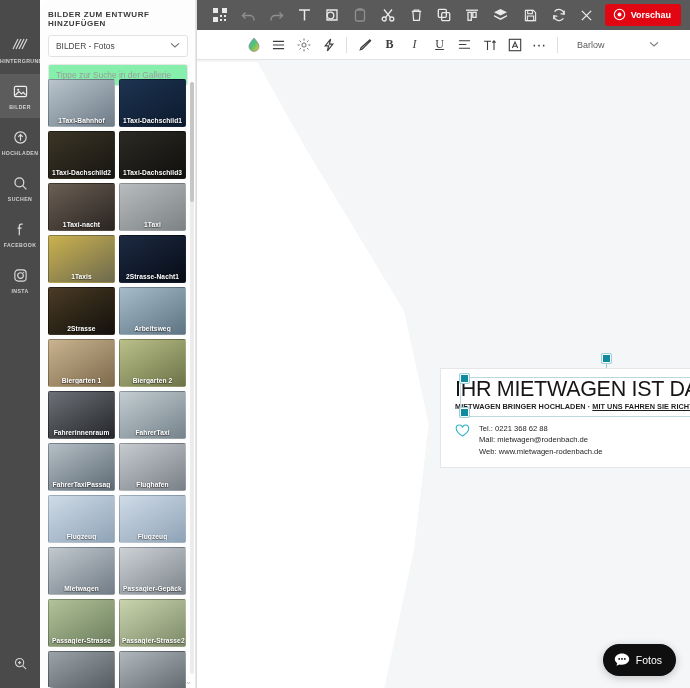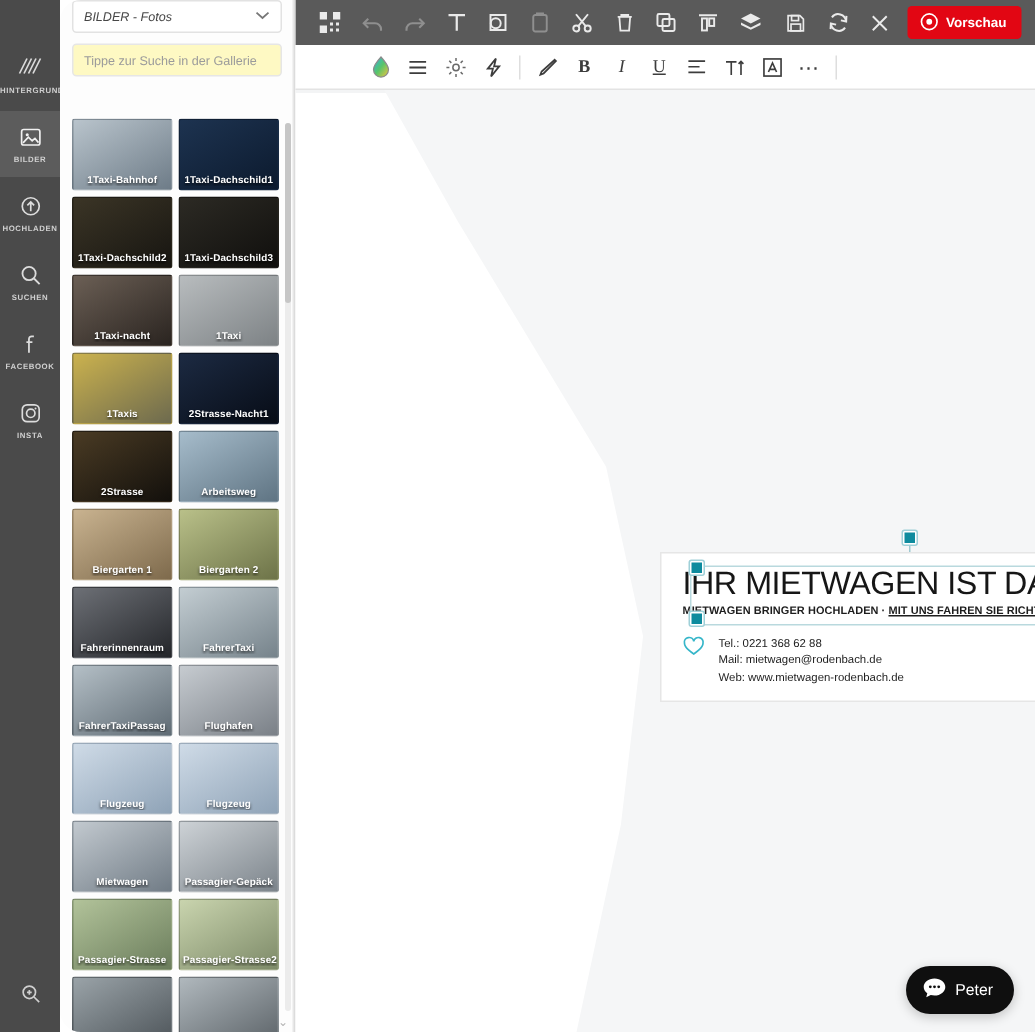--- a/index.html
+++ b/index.html
@@ -55,25 +55,25 @@
   }
   .panel-title {
     font-size: 8px; font-weight: 700; letter-spacing: .55px;
     color: #3a3a3a; padding: 10px 6px 7px 8px; text-transform: uppercase;
   }
   .panel-ctl { padding: 0 8px; }
   .select-box {
     height: 22px; border: 1px solid #e2e2e2; border-radius: 3px;
     background: #fff; display: flex; align-items: center;
     padding: 0 7px; font-size: 8.4px; color: #474747;
-    justify-content: space-between; cursor: pointer; margin-bottom: 7px; font-style: italic;
+    justify-content: space-between; cursor: pointer; margin-bottom: 7px;
   }
   .search-box {
     height: 22px; border: 1px solid #e6e6e6; border-radius: 3px;
-    background: #fef9c3; display: flex; align-items: center;
+    background: #86efac; display: flex; align-items: center;
     padding: 0 7px; margin-bottom: 22px;
   }
   .search-box input {
     border: 0; outline: 0; width: 100%; font-size: 8.4px;
     color: #555; font-family: "Liberation Sans", sans-serif; background: transparent;
   }
   .search-box input::placeholder { color: #9b9b9b; }
 
   .thumbs {
     position: absolute; top: 79px; left: 0; right: 0; bottom: 0;
@@ -279,20 +279,21 @@
         <svg width="15" height="15" viewBox="0 0 16 16" fill="none" stroke="#cfcfcf" stroke-width="1.2">
           <circle cx="7" cy="7" r="4.4"></circle>
             <path d="M10.3 10.3 L14 14"></path>
           <path d="M5.3 7 H8.7 M7 5.3 V8.7"></path>
         </svg>
       </span>
     </div>
   </div>
 
   <div class="panel">
+    <div class="panel-title">BILDER ZUM ENTWURF HINZUFÜGEN</div>
 
     <div class="panel-ctl">
       <div class="select-box">
         <span>BILDER - Fotos</span>
         <span>
           <svg width="10" height="7" viewBox="0 0 10 7" fill="none" stroke="#777" stroke-width="1.2">
             <path d="M1 1.4 L5 5 L9 1.4"></path>
           </svg>
         </span>
       </div>
@@ -543,20 +544,28 @@
         </svg>
       </div>
       <div class="fmt-btn">
         <svg width="14" height="14" viewBox="0 0 14 14" fill="none" stroke="#3d3d3d" stroke-width="1.1">
           <rect x="1.3" y="1.3" width="11.4" height="11.4"></rect>
           <path d="M4.3 10 L7 4 L9.7 10 M5.3 8.2 H8.7"></path>
         </svg>
       </div>
       <div class="fmt-btn" style="font-size:14px;letter-spacing:1px">⋯</div>
       <div class="fmt-sep"></div>
+      <div class="font-sel">
+        <span>Barlow</span>
+        <span>
+          <svg width="10" height="7" viewBox="0 0 10 7" fill="none" stroke="#7a7a7a" stroke-width="1.2">
+            <path d="M1 1.4 L5 5 L9 1.4"></path>
+          </svg>
+        </span>
+      </div>
     </div>
 
     <div class="canvas-wrap">
       <div class="bg-top-band"></div>
       <div class="bg-curve"></div>
 
       <div class="sel-line"></div>
       <div class="hnd" style="left:405px; top:294px;"></div>
 
       <div class="card">
@@ -590,18 +599,18 @@
 
       <div class="chat-btn">
         <span>
           <svg width="16" height="15" viewBox="0 0 16 15" fill="#fff">
             <path d="M8 1.4 C3.9 1.4 0.8 3.9 0.8 7 C0.8 8.7 1.7 10.2 3.2 11.2 L2.5 13.8 L5.5 12.4 C6.3 12.6 7.1 12.7 8 12.7 C12.1 12.7 15.2 10.2 15.2 7 C15.2 3.9 12.1 1.4 8 1.4 Z"></path>
             <circle cx="5.2" cy="6.9" r="0.95" fill="#0f0f0f"></circle>
             <circle cx="8" cy="6.9" r="0.95" fill="#0f0f0f"></circle>
             <circle cx="10.8" cy="6.9" r="0.95" fill="#0f0f0f"></circle>
           </svg>
         </span>
-        <span>Peter</span>
+        <span>Fotos</span>
       </div>
 
     </div>
   </div>
 </div>
 
 </body></html>

